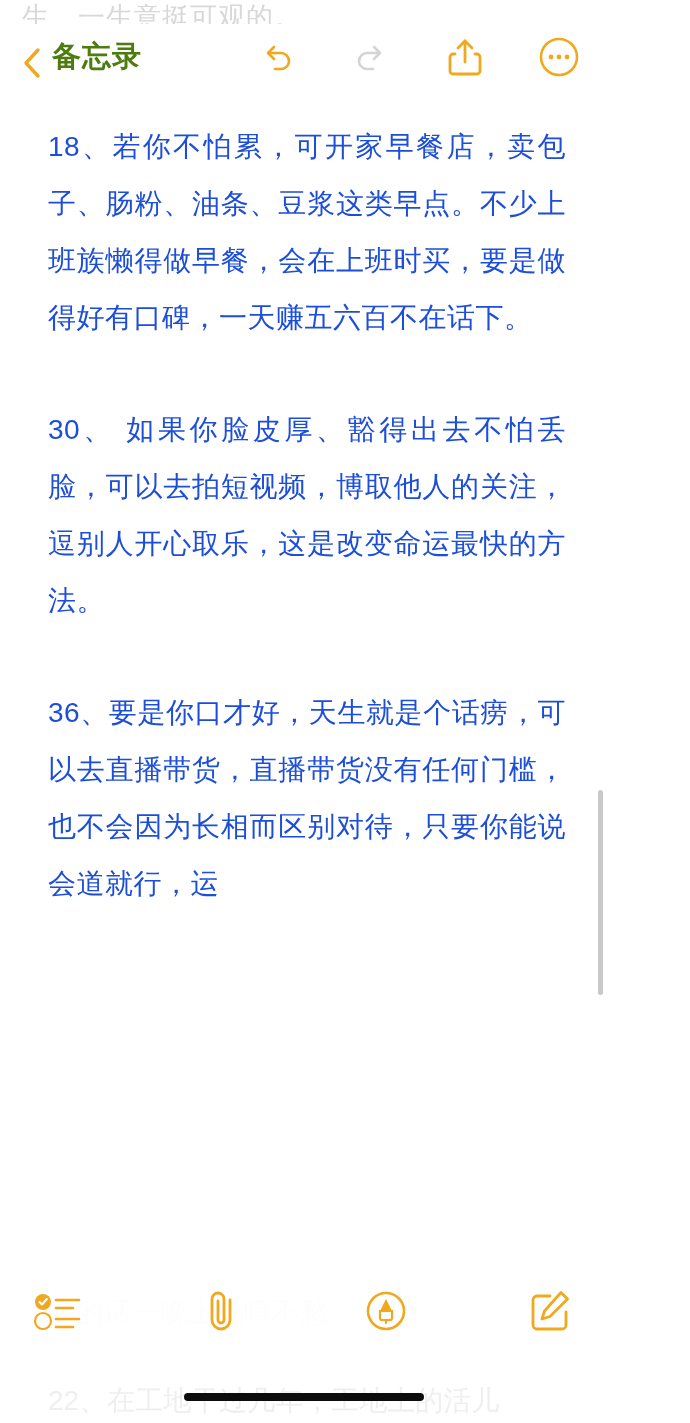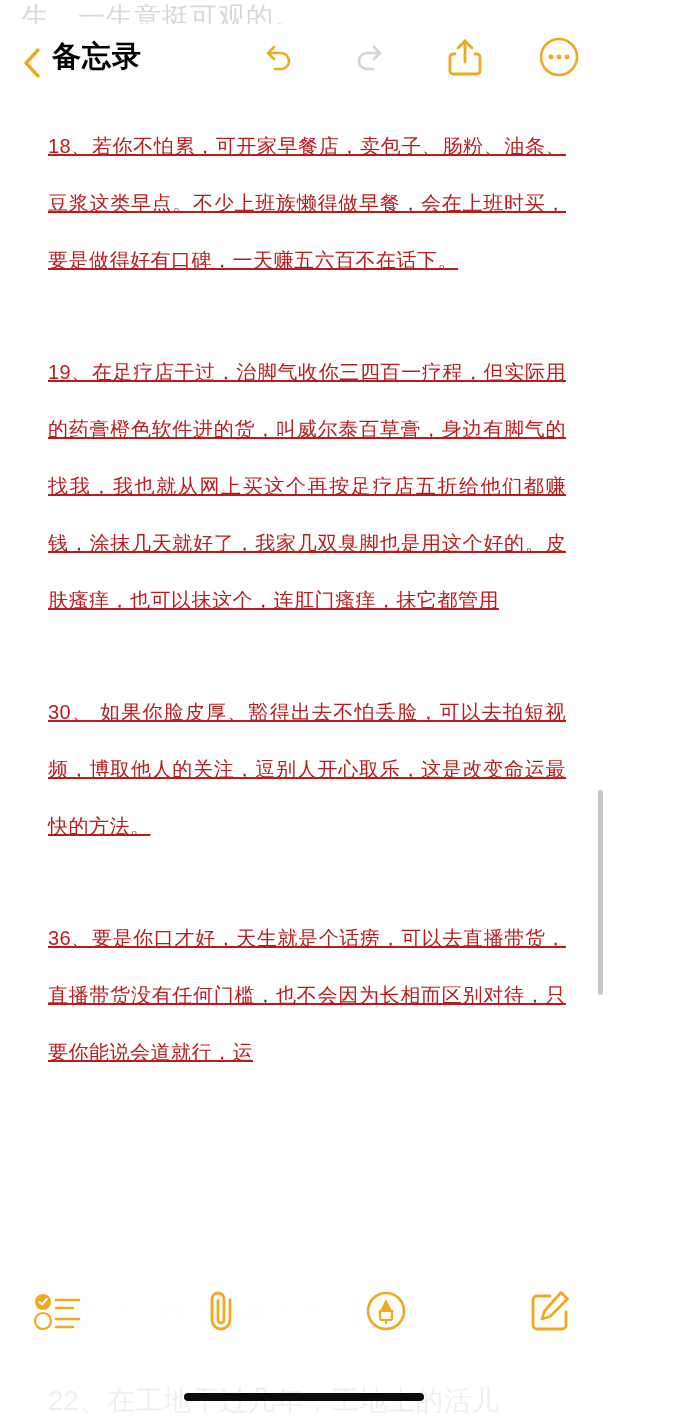--- a/index.html
+++ b/index.html
@@ -60,21 +60,21 @@
   }
   .chev {
     width: 20px;
     height: 20px;
     position: relative;
   }
   .chev svg { display: block; }
   .back-label {
     font-size: 29px;
     font-weight: 700;
-    color: #000000;
+    color: #4d7c0f;
     letter-spacing: 1px;
   }
   .topbar-spacer { flex: 1; }
   .top-icons {
     display: flex;
     align-items: center;
     gap: 52px;
     padding-right: 6px;
   }
   .icon-btn {
@@ -92,28 +92,27 @@
     position: absolute;
     top: 100px;
     left: 0;
     right: 0;
     bottom: 120px;
     padding: 18px 42px 0 48px;
     box-sizing: border-box;
     overflow: hidden;
   }
   .para {
-    font-size: 20px;
+    font-size: 28px;
     line-height: 57px;
-    color: #b91c1c;
+    color: #1d4ed8;
     letter-spacing: 0.5px;
     text-align: justify;
     margin: 0 0 55px 0;
     word-break: break-all;
-    text-decoration: underline;
   }
   .para:last-child { margin-bottom: 0; }
 
   
   .scroll-indicator {
     position: absolute;
     right: 5px;
     top: 790px;
     width: 5px;
     height: 205px;
@@ -224,21 +223,20 @@
           <circle cx="21" cy="21" r="2.4" fill="#f0a91e"></circle>
           <circle cx="29" cy="21" r="2.4" fill="#f0a91e"></circle>
         </svg>
       </div>
 
     </div>
   </div>
 
   <div class="note-body">
     <p class="para">18、若你不怕累，可开家早餐店，卖包子、肠粉、油条、豆浆这类早点。不少上班族懒得做早餐，会在上班时买，要是做得好有口碑，一天赚五六百不在话下。</p>
-    <p class="para">19、在足疗店干过，治脚气收你三四百一疗程，但实际用的药膏橙色软件进的货，叫威尔泰百草膏，身边有脚气的找我，我也就从网上买这个再按足疗店五折给他们都赚钱，涂抹几天就好了，我家几双臭脚也是用这个好的。皮肤瘙痒，也可以抹这个，连肛门瘙痒，抹它都管用</p>
     <p class="para">30、 如果你脸皮厚、豁得出去不怕丢脸，可以去拍短视频，博取他人的关注，逗别人开心取乐，这是改变命运最快的方法。</p>
     <p class="para">36、要是你口才好，天生就是个话痨，可以去直播带货，直播带货没有任何门槛，也不会因为长相而区别对待，只要你能说会道就行，运</p>
   </div>
 
   <div class="scroll-indicator"></div>
 
   <div class="ghost-bottom">好的话一晚上几嘻不愁。</div>
   <div class="ghost-bottom2">22、在工地干过几年，工地上的活儿</div>
 
   <div class="bottombar">

